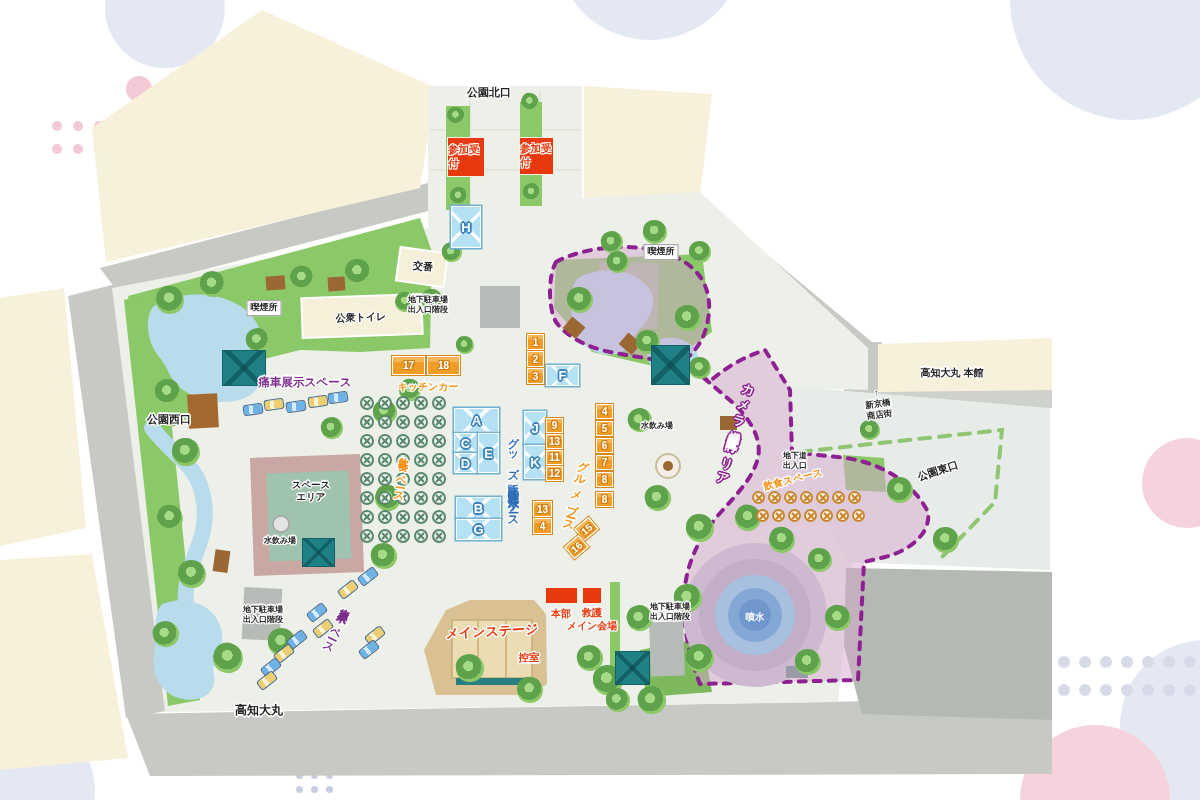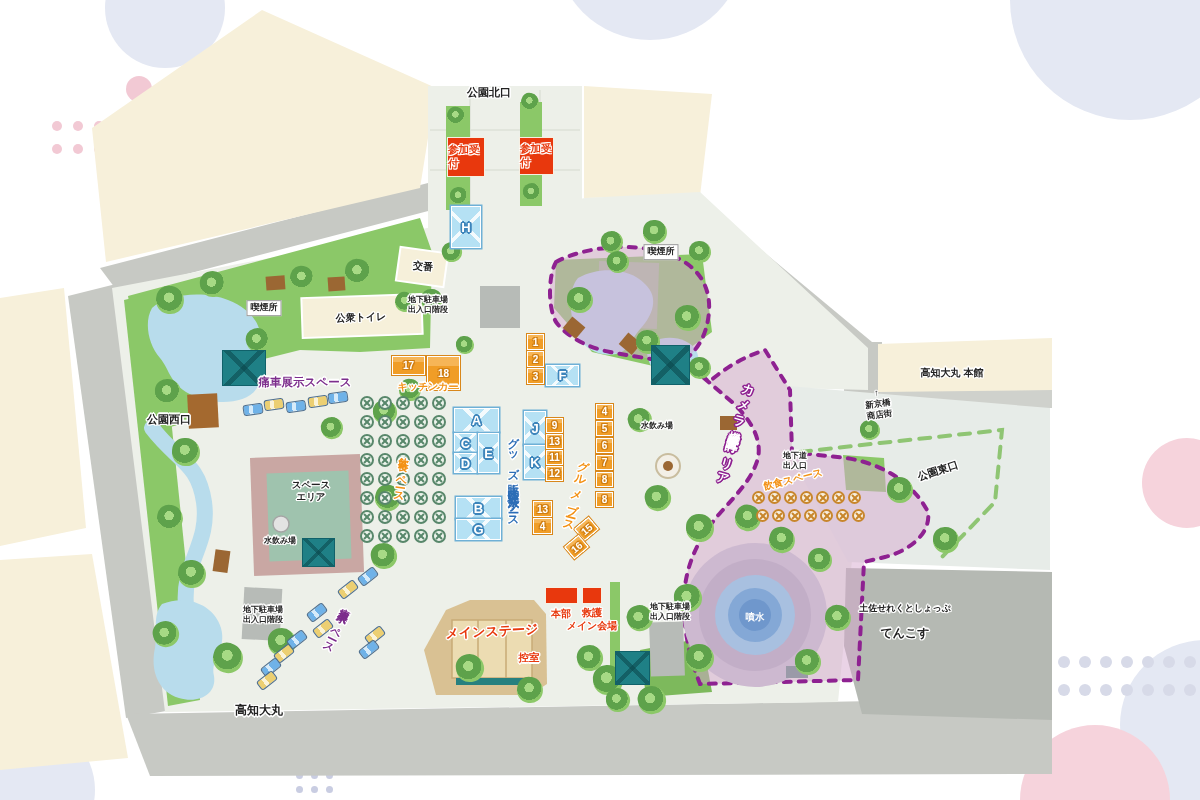--- a/index.html
+++ b/index.html
@@ -205,21 +205,21 @@
 <div class="box tent" style="left:524px;top:411px;width:22px;height:34px;">
       <span class="tl">J</span>
     </div>
 <div class="box tent" style="left:524px;top:445px;width:22px;height:34px;">
       <span class="tl">K</span>
     </div>
 
 <div class="box num" style="left:392px;top:356px;width:33px;height:19px;">
       <span class="nt">17</span>
     </div>
-<div class="box num" style="left:427px;top:356px;width:33px;height:34px;">
+<div class="box num" style="left:427px;top:356px;width:33px;height:19px;">
       <span class="nt">18</span>
     </div>
 <div class="box num" style="left:527px;top:334px;width:17px;height:16px;">
       <span class="nt">1</span>
     </div>
 <div class="box num" style="left:527px;top:351px;width:17px;height:16px;">
       <span class="nt">2</span>
     </div>
 <div class="box num" style="left:527px;top:368px;width:17px;height:16px;">
       <span class="nt">3</span>
@@ -303,24 +303,20 @@
 <div class="lbl" style="left:952px;top:372px;font-size:10px;">高知大丸 本館</div>
 <div class="lbl" style="left:878px;top:404px;font-size:8.5px;transform:translate(-50%,-50%) rotate(-8deg);">↑
 新京橋
 商店街</div>
 <div class="lbl red" style="left:492px;top:632px;font-size:13px;transform:translate(-50%,-50%) rotate(-3deg);">メインステージ</div>
 <div class="lbl red" style="left:529px;top:658px;font-size:10.5px;">控室</div>
 <div class="lbl red" style="left:561px;top:613px;font-size:10px;">本部</div>
 <div class="lbl red" style="left:592px;top:619px;font-size:10px;">救護
 メイン会場</div>
 <div class="lbl plainwhite" style="left:755px;top:617px;font-size:9.5px;">噴水</div>
-<div class="lbl" style="left:905px;top:622px;">
-  <span style="font-size:9px;display:block;">土佐せれくとしょっぷ</span>
-  <span style="font-size:12px;display:block;">てんこす</span>
-</div>
 
 <div class="tree" style="left:156px;top:286px;width:28px;height:28px;transform:rotate(10deg);"></div>
     <div class="tree" style="left:200px;top:271px;width:26px;height:26px;transform:rotate(-9deg);"></div>
     <div class="tree" style="left:246px;top:328px;width:24px;height:24px;transform:rotate(-14deg);"></div>
     <div class="tree" style="left:155px;top:379px;width:26px;height:26px;transform:rotate(-4deg);"></div>
     <div class="tree" style="left:172px;top:438px;width:28px;height:28px;transform:rotate(2deg);"></div>
     <div class="tree" style="left:157px;top:505px;width:26px;height:26px;transform:rotate(10deg);"></div>
     <div class="tree" style="left:178px;top:560px;width:28px;height:28px;transform:rotate(4deg);"></div>
     <div class="tree" style="left:153px;top:621px;width:26px;height:26px;transform:rotate(-18deg);"></div>
     <div class="tree" style="left:213px;top:643px;width:30px;height:30px;transform:rotate(16deg);"></div>

